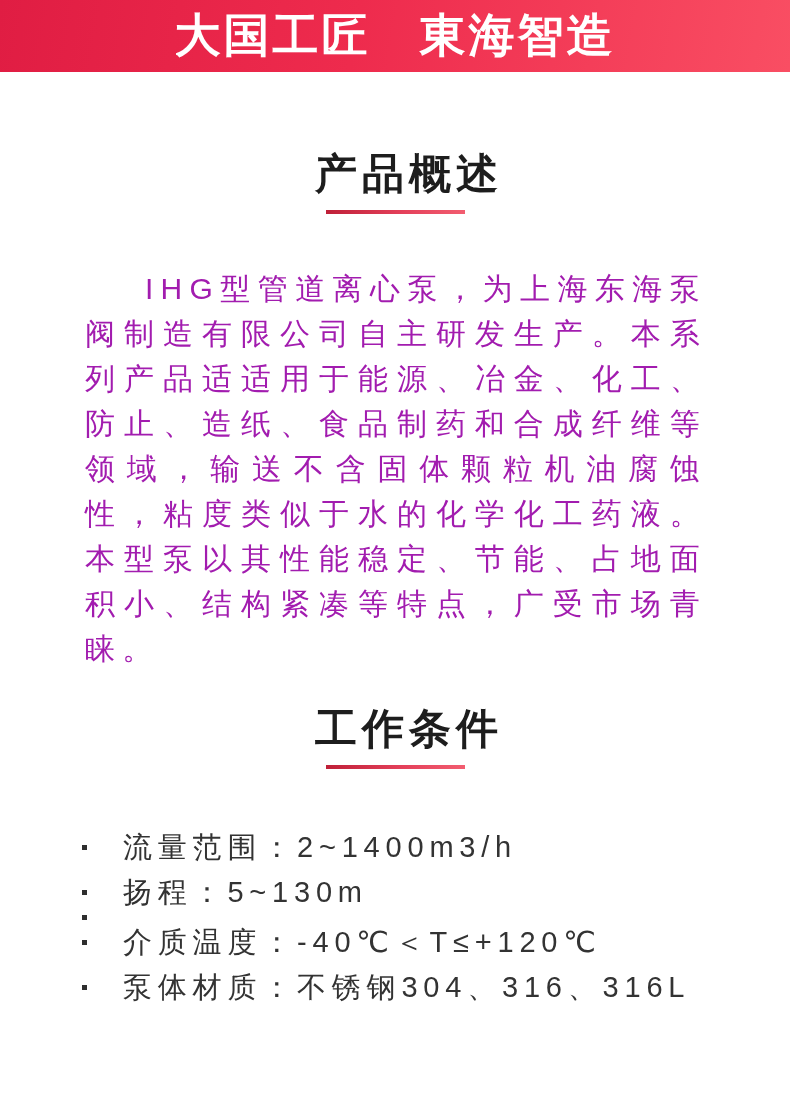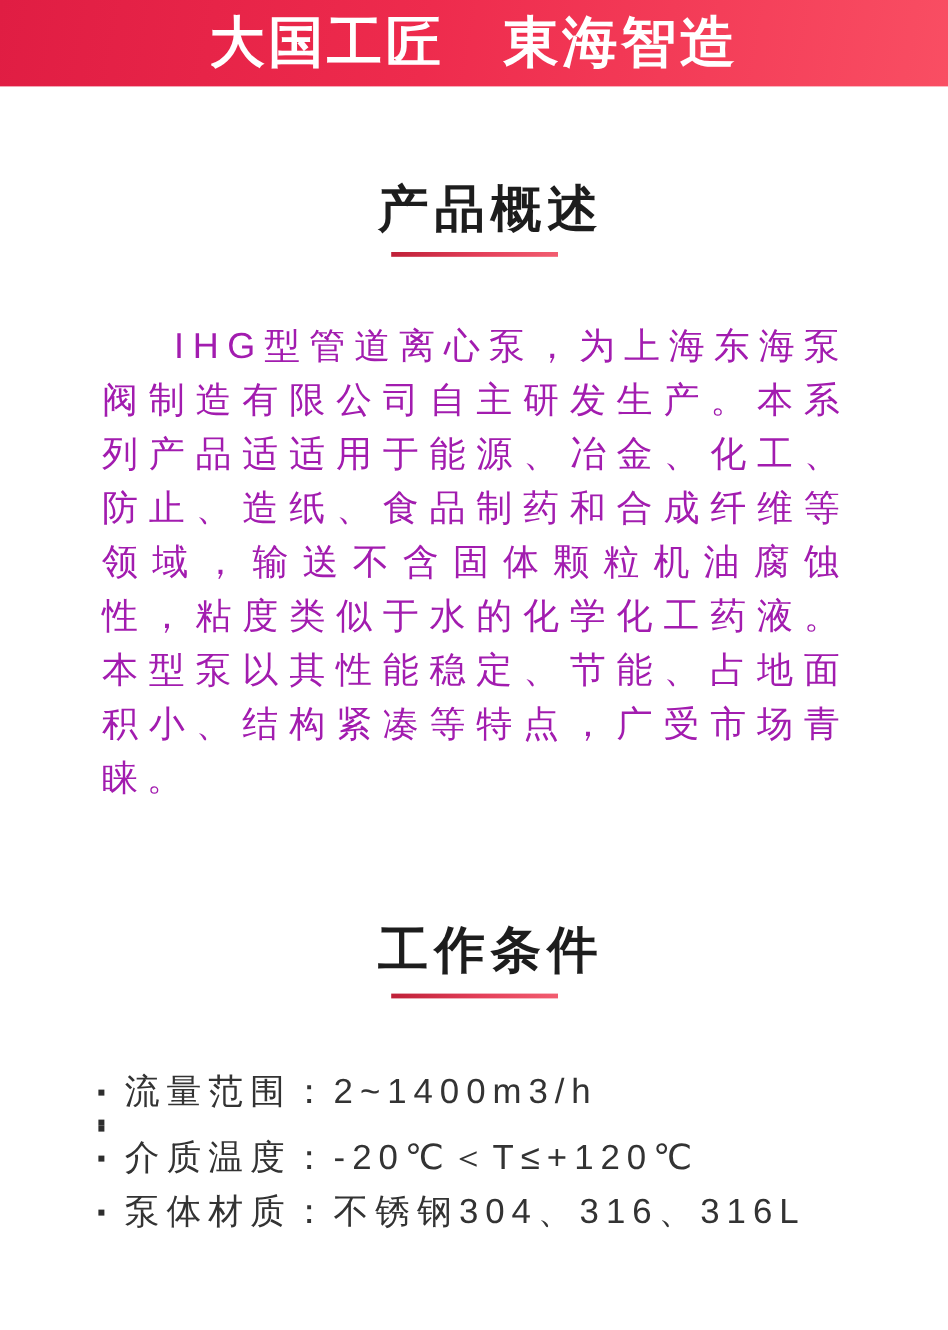--- a/index.html
+++ b/index.html
@@ -28,21 +28,21 @@
     font-size: 46px;
     font-weight: bold;
     letter-spacing: 3px;
     white-space: nowrap;
   }
   
   .sec-head {
     text-align: center;
   }
   .sec-head.first { margin-top: 80px; }
-  .sec-head.second { margin-top: 99px; }
+  .sec-head.second { margin-top: 36px; }
   .sec-title {
     margin: 0;
     font-size: 42px;
     font-weight: bold;
     color: #1d1d1d;
     letter-spacing: 5px;
     line-height: 44px;
     padding-left: 28px;
   }
   .sec-underline {
@@ -69,20 +69,21 @@
     padding: 0 56px 40px 82px;
   }
   .bullets li {
     display: flex;
     align-items: baseline;
     font-size: 29px;
     line-height: 45px;
     color: #333333;
     letter-spacing: 0.2em;
     white-space: nowrap;
+    gap: 19px;
   }
   .dot {
     flex: none;
     width: 5px;
     height: 5px;
     background: #2e2e2e;
     margin-right: 17px;
     align-self: center;
   }
 </style>
@@ -106,26 +107,27 @@
     <h2 class="sec-title">工作条件</h2>
     <div class="sec-underline"></div>
   </div>
   <ul class="bullets">
     <li>
       <span class="dot"></span>
       <span>流量范围：2~1400m3/h</span>
     </li>
     <li>
       <span class="dot"></span>
+      <span>扬程：5~130m</span>
     </li>
     <li>
       <span class="dot"></span>
     </li>
     <li>
       <span class="dot"></span>
-      <span>介质温度：-20℃＜T≤+120℃</span>
+      <span>介质温度：-40℃＜T≤+120℃</span>
     </li>
     <li>
       <span class="dot"></span>
       <span>泵体材质：不锈钢304、316、316L</span>
     </li>
   </ul>
 </section>
 
 </body></html>

